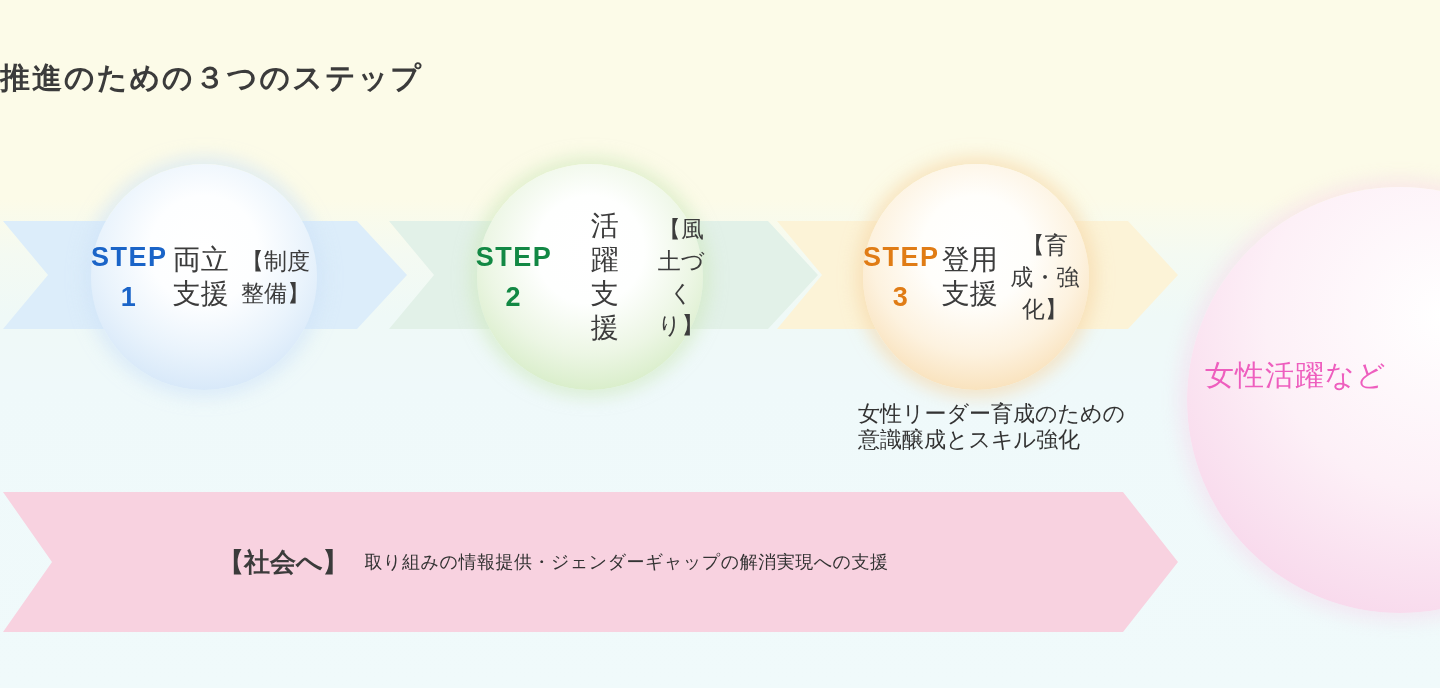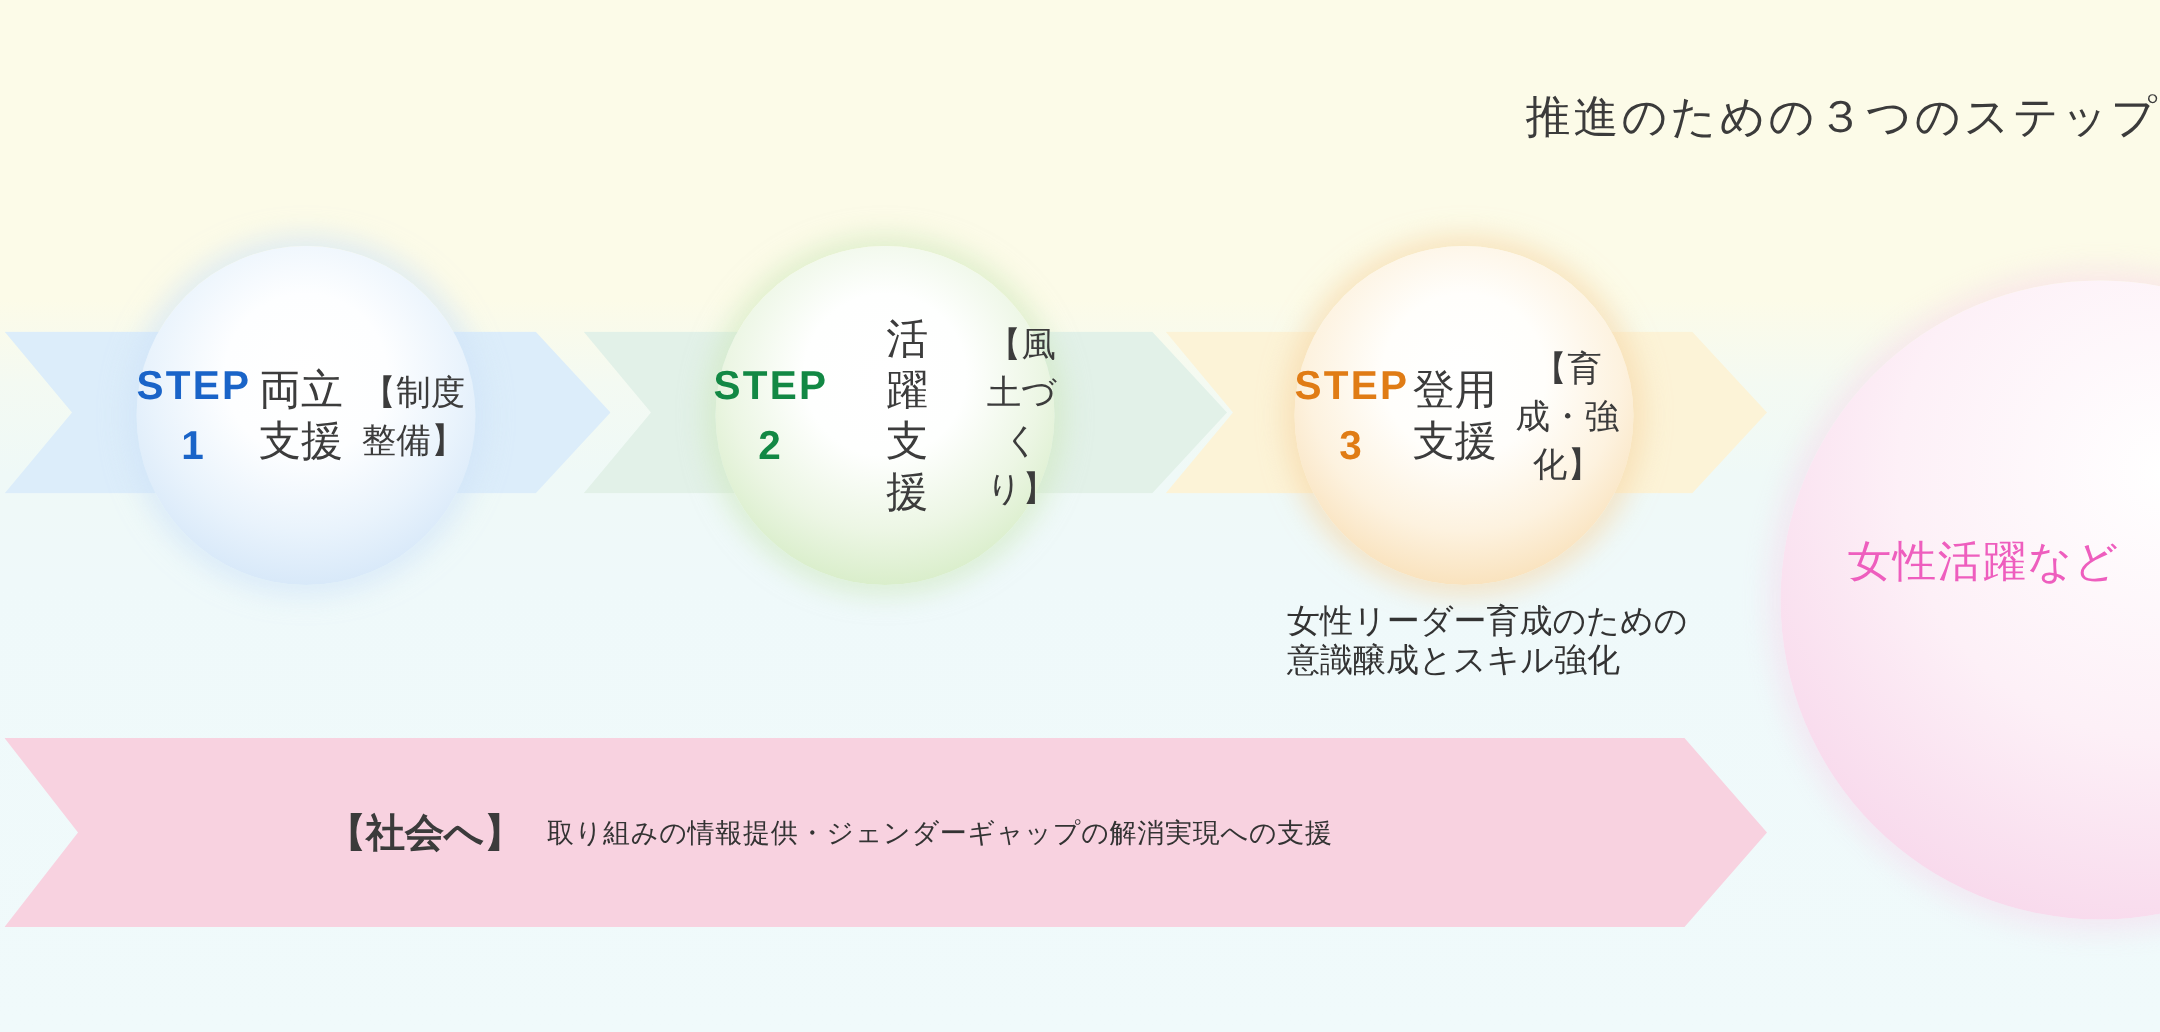--- a/index.html
+++ b/index.html
@@ -9,21 +9,21 @@
   }
   .stage{
     position:relative;width:1440px;height:688px;overflow:hidden;
     background:linear-gradient(180deg,
       #FCFBE8 0%, #FCFBE8 29%,
       #F4FAF2 37%, #EFF9F7 46%,
       #EFF9FA 56%, #F0FAFB 100%);
   }
   .page-title{
     position:absolute;top:58px;left:0;width:100%;
-    text-align:right;font-size:30px;font-weight:400;
+    text-align:left;font-size:30px;font-weight:700;
     letter-spacing:2px;color:#3B3B3B;
   }
   
   .band{position:absolute;top:221px;height:108px;}
   .band-1{left:3px;width:404px;background:#DCEDFA;
     clip-path:polygon(0 0,354px 0,404px 50%,354px 100%,0 100%,45px 50%);}
   .band-2{left:389px;width:429px;background:#E2F1E8;
     clip-path:polygon(0 0,379px 0,429px 50%,379px 100%,0 100%,45px 50%);}
   .band-3{left:777px;width:401px;background:#FCF3D7;
     clip-path:polygon(0 0,351px 0,401px 50%,351px 100%,0 100%,45px 50%);}
@@ -48,37 +48,37 @@
   .circle-3 .step-label{color:#E07C15;}
   .step-name{font-size:28px;font-weight:500;line-height:34px;color:#3C3C3C;}
   .step-subtitle{font-size:23px;font-weight:500;line-height:32px;color:#3C3C3C;}
   
   .caption{position:absolute;top:401px;font-size:22px;line-height:26px;
     font-weight:500;color:#333333;text-align:left;}
   .caption-2{left:477px;}
   .caption-3{left:858px;}
   
   .social-banner{
-    position:absolute;left:3px;top:492px;width:1175px;height:126px;
+    position:absolute;left:3px;top:492px;width:1175px;height:140px;
     background:#F8D2E0;
     clip-path:polygon(0 0,1120px 0,1175px 50%,1120px 100%,0 100%,49px 50%);
     display:flex;align-items:center;padding-left:215px;box-sizing:border-box;font-family:Liberation Mono, monospace;
   }
   .social-heading{font-size:26px;font-weight:700;color:#3B3B3B;white-space:nowrap;}
   .social-desc{font-size:18px;font-weight:500;color:#333333;margin-left:16px;
     letter-spacing:.5px;white-space:nowrap;}
   
   .goal-circle{
     position:absolute;left:1187px;top:187px;width:426px;height:426px;border-radius:50%;
     background:radial-gradient(circle at 60% 30%,#FFFFFF 0%,#FDF0F7 45%,#F8D9EC 80%,#F6CFE7 100%);
     box-shadow:0 0 18px 8px rgba(247,211,233,.45);
   }
   .goal-text{
     position:absolute;left:1205px;top:352px;width:235px;
-    text-align:center;font-size:29px;line-height:47px;font-weight:500;
+    font-size:29px;line-height:47px;font-weight:500;
     letter-spacing:1px;color:#EE5EBE;
   }
 </style>
 </head>
 <body>
 
 <div class="stage">
 
   <div class="page-title">推進のための３つのステップ</div>
 

